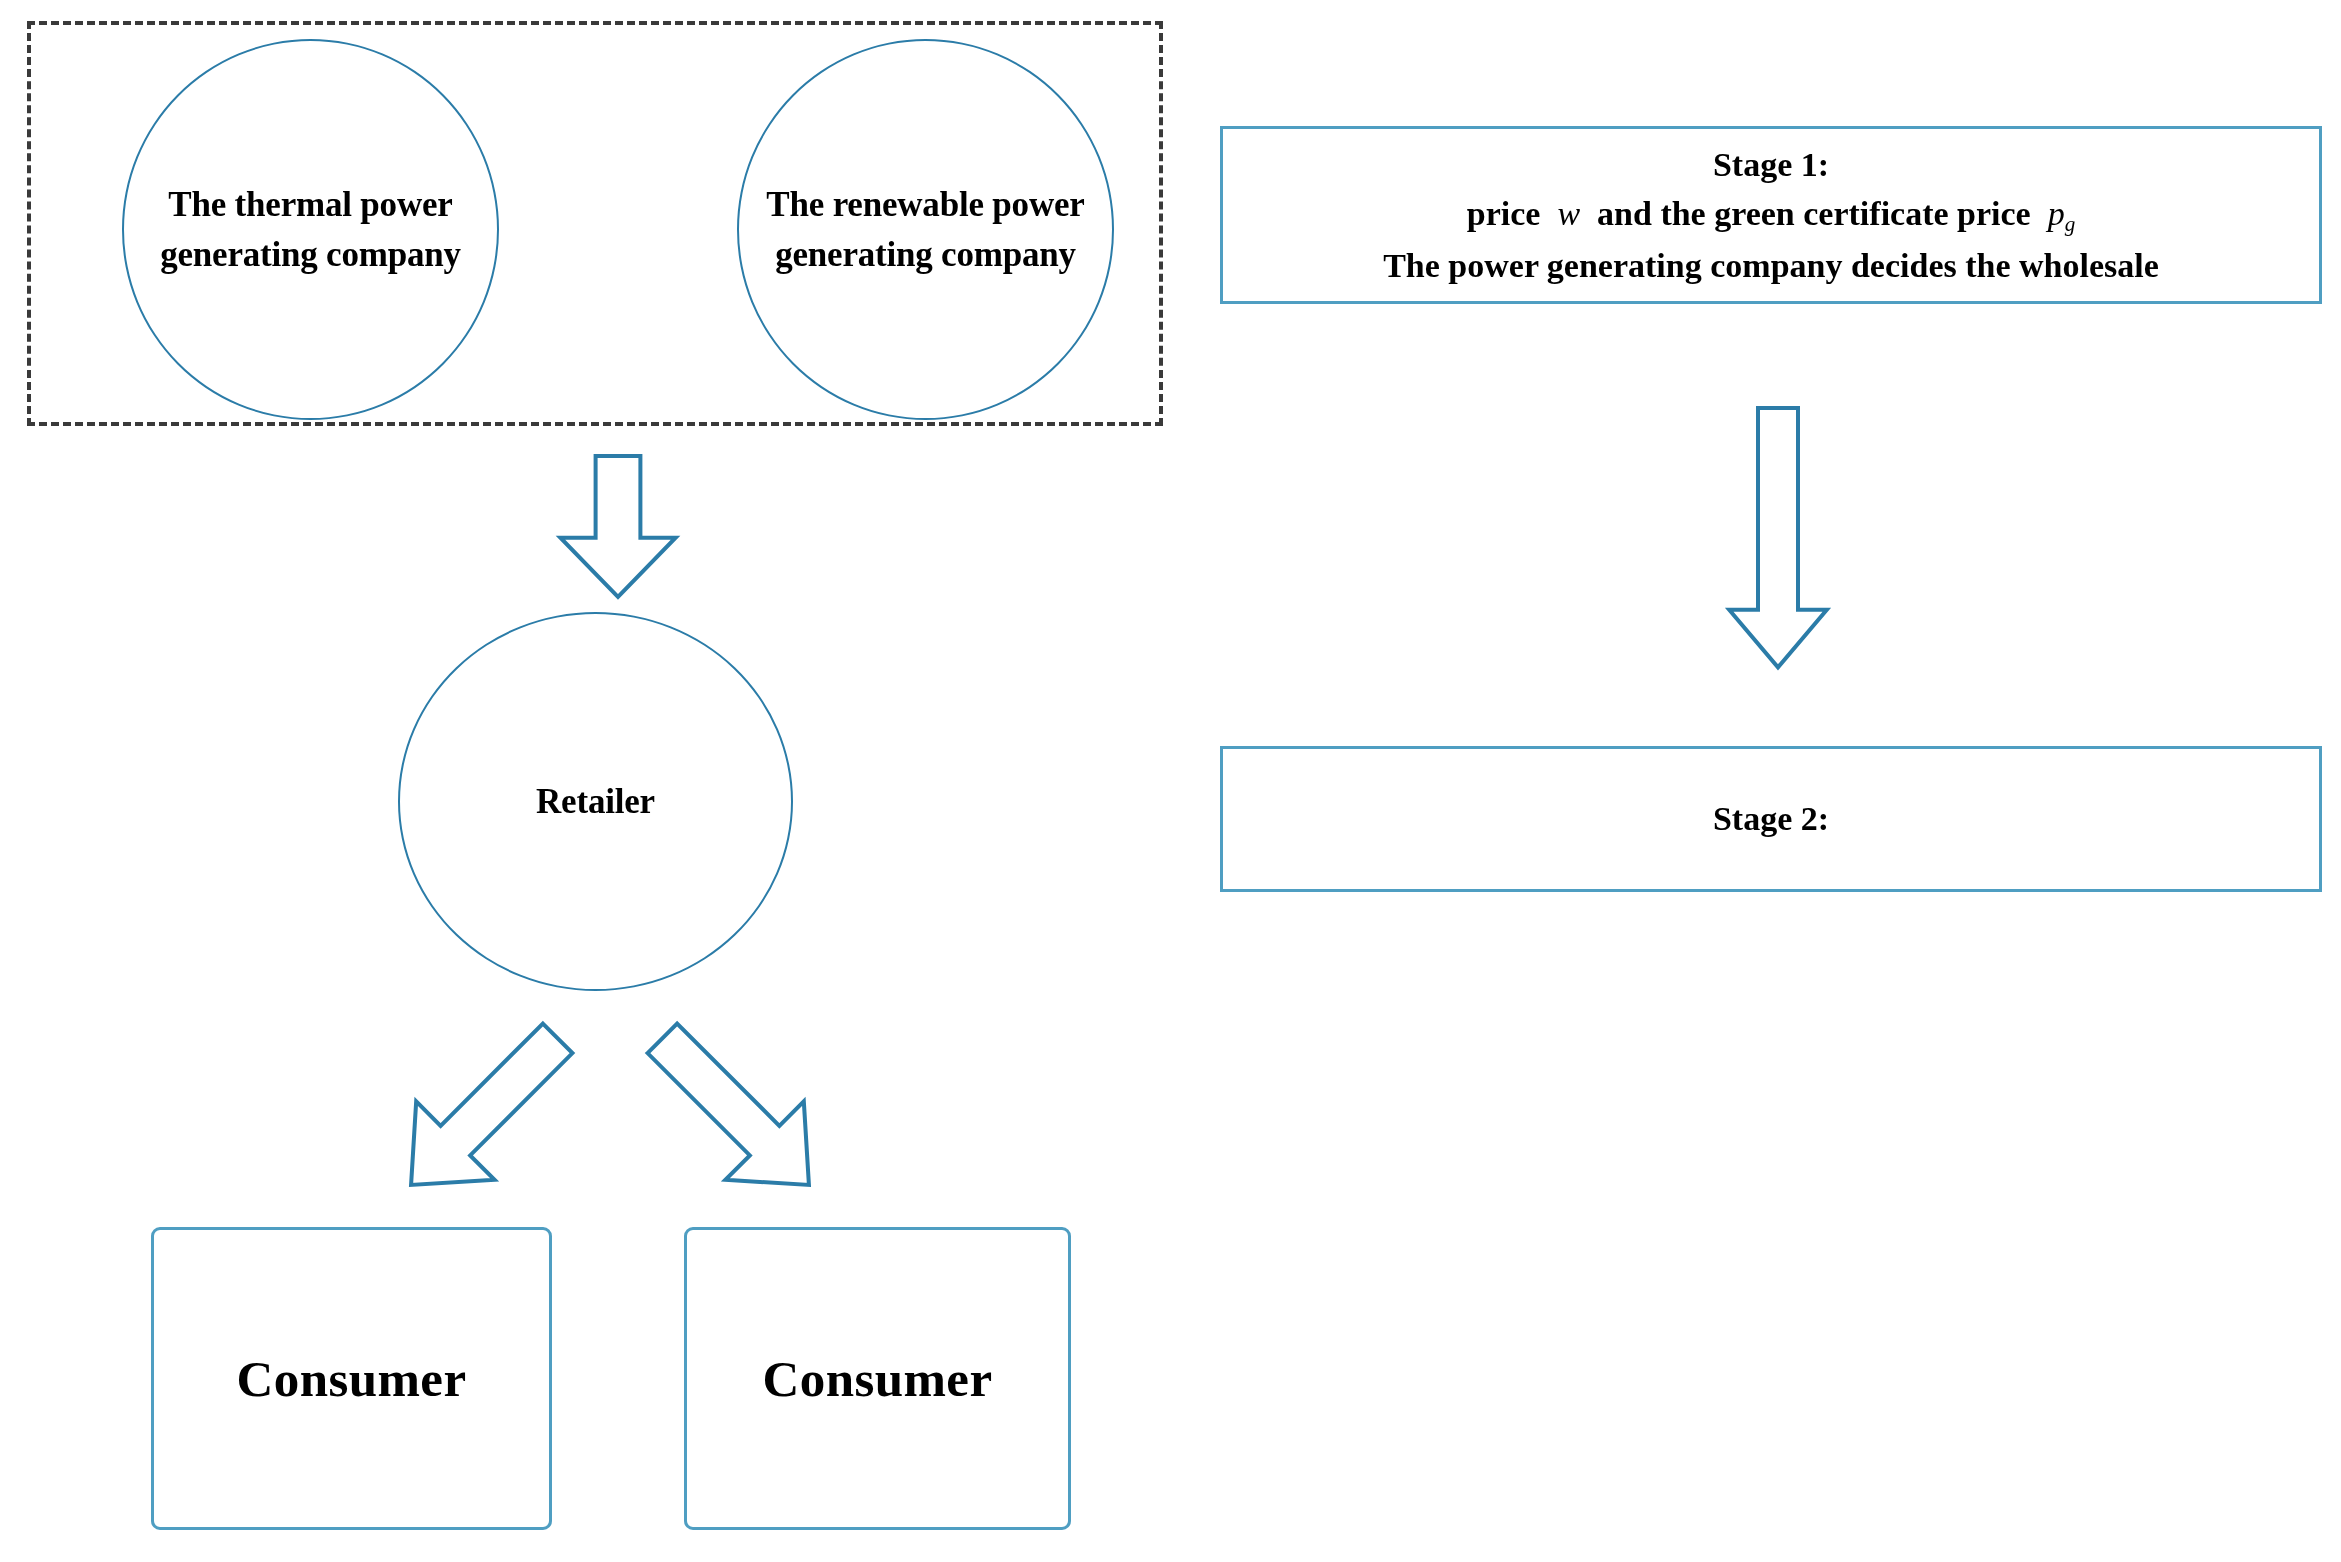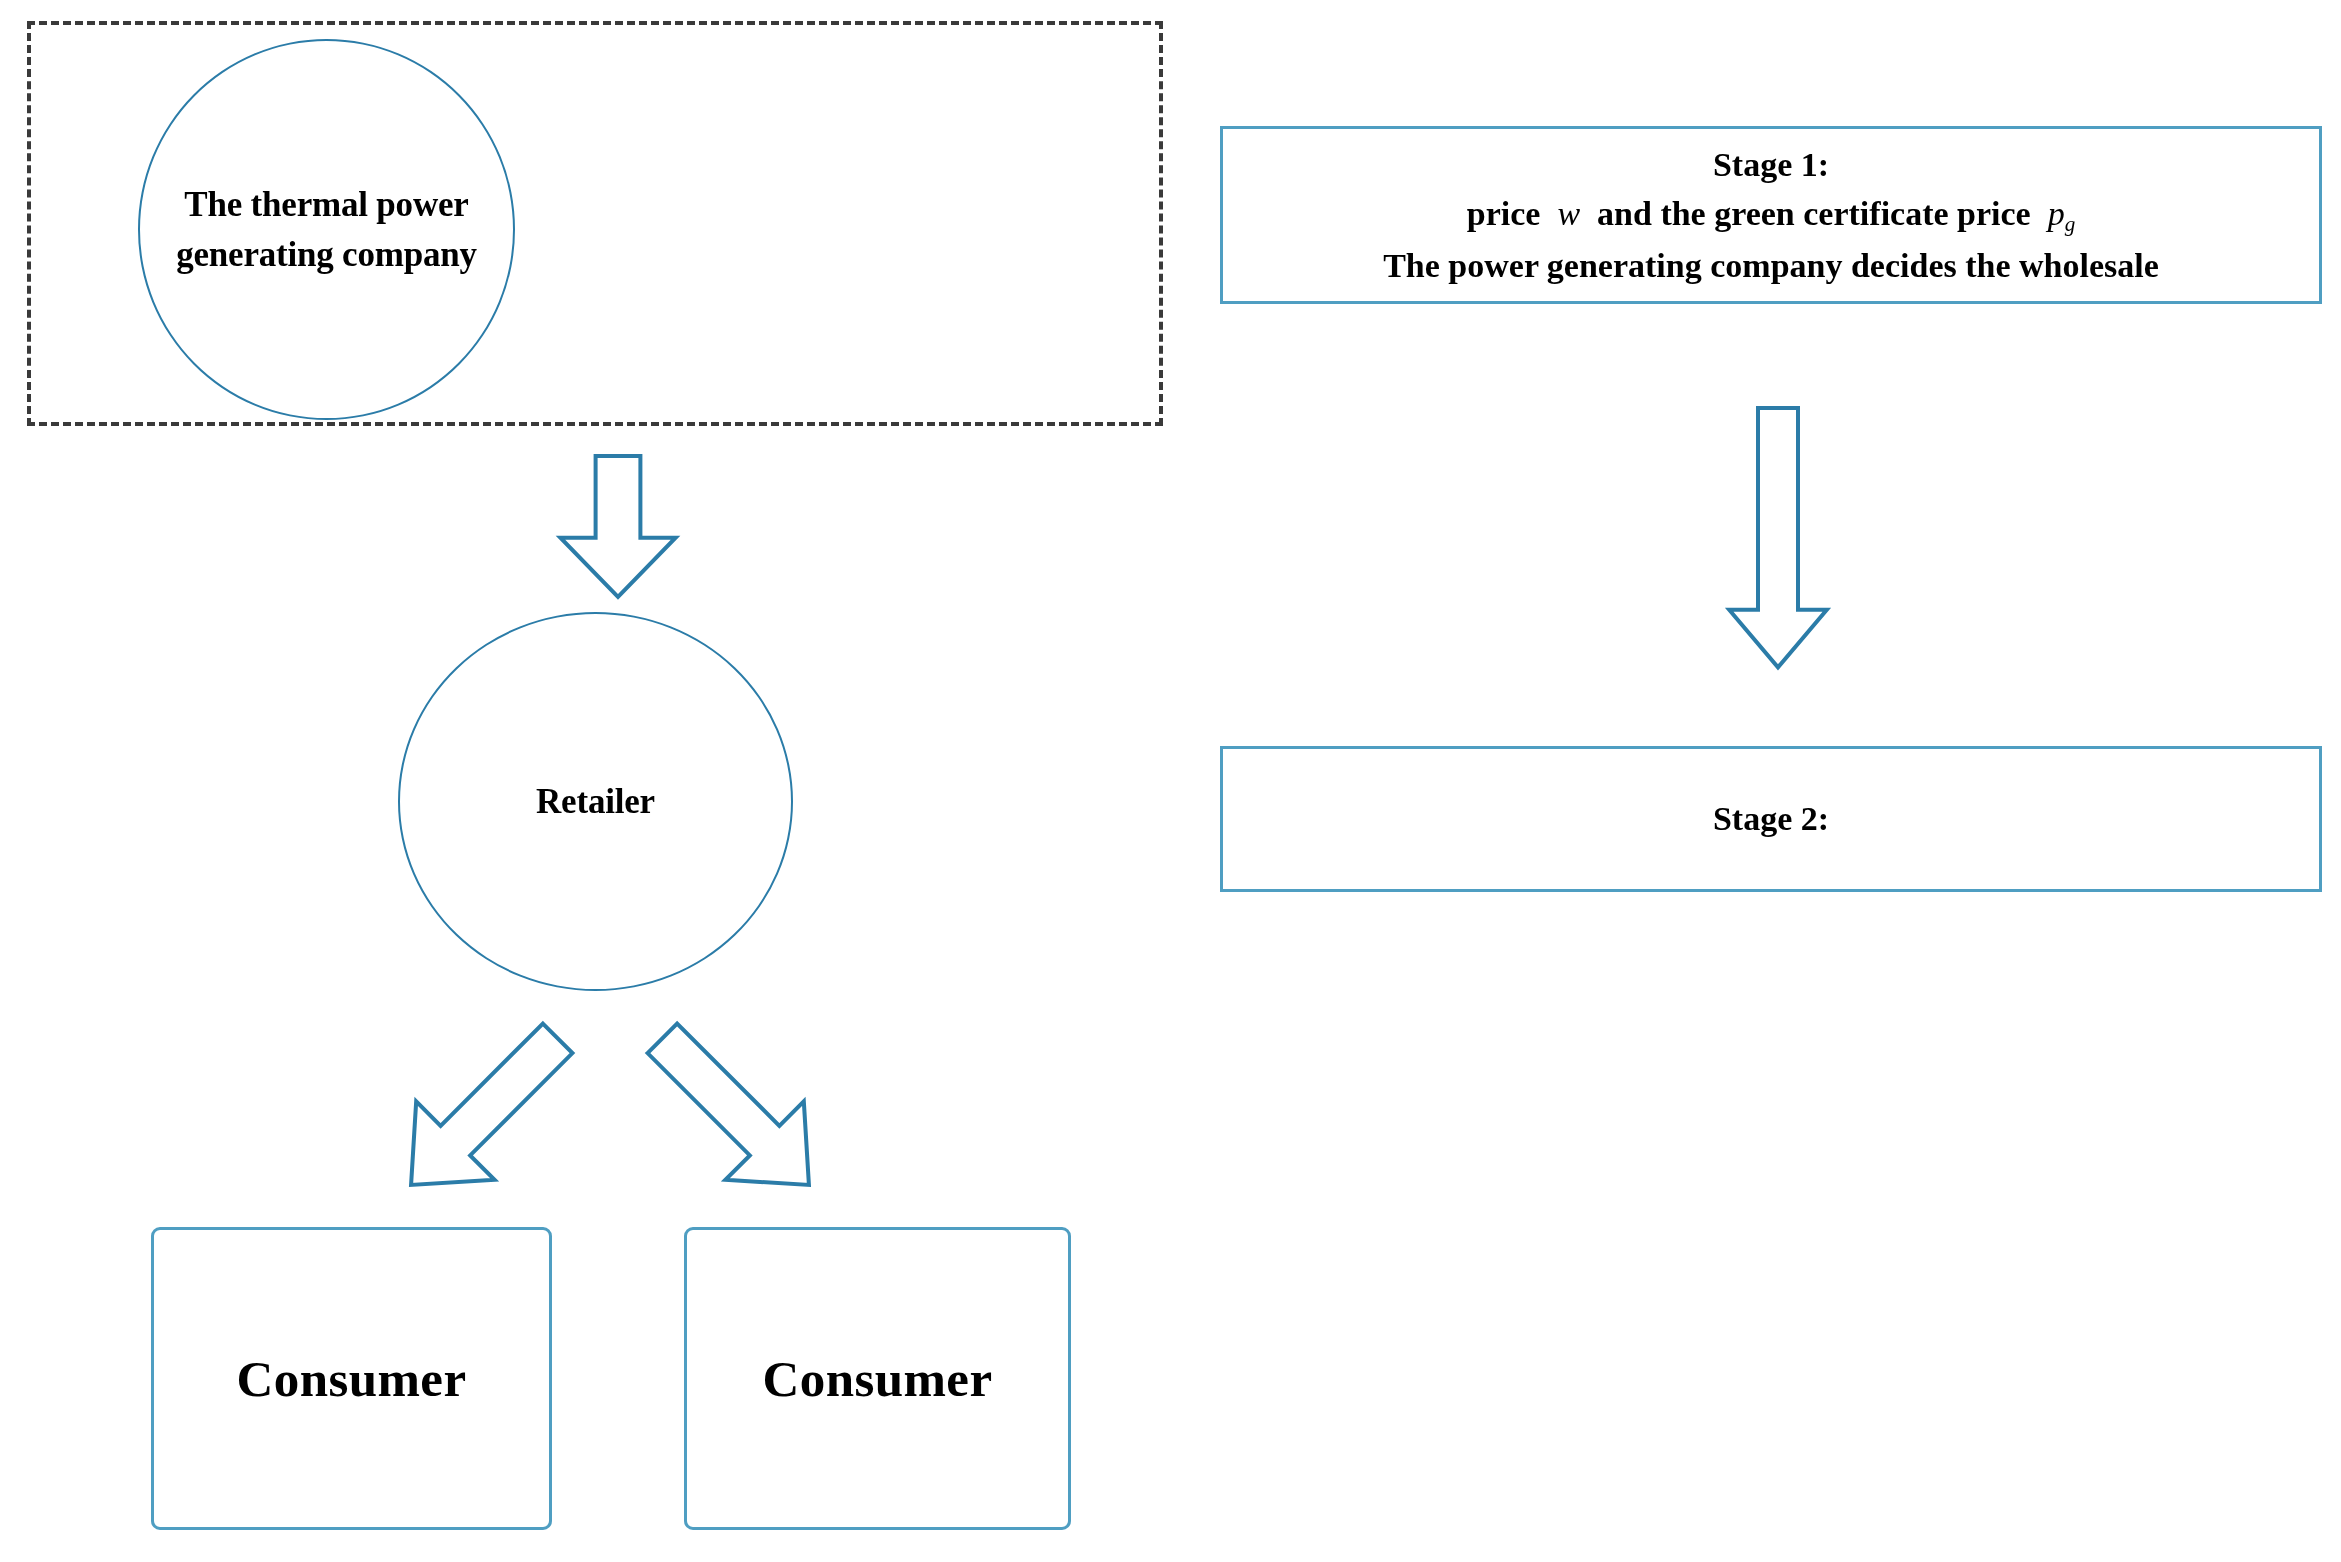--- a/index.html
+++ b/index.html
@@ -43,21 +43,21 @@
   }
   .node-circle .label {
     font-weight: bold;
     font-size: 35px;
     line-height: 1.42;
     color: #000000;
     letter-spacing: -0.2px;
     padding: 0 11.2px;
   }
 
-  #circle-thermal   { left: 138px; top: 39px;  width: 377px; height: 381px; }
+  #circle-thermal   { left: 122px; top: 39px;  width: 377px; height: 381px; }
   #circle-renewable { left: 737px; top: 39px;  width: 377px; height: 381px; }
 
   #circle-retailer {
     left: 398px;
     top: 612px;
     width: 395px;
     height: 379px;
   }
   #circle-retailer .label {
     font-size: 35px;
@@ -139,20 +139,23 @@
 <body>
 
 <div id="canvas">
 
   <div class="dashed-group"></div>
 
   <div class="node-circle" id="circle-thermal">
     <span class="label">The thermal power generating company</span>
   </div>
 
+  <div class="node-circle" id="circle-renewable">
+    <span class="label">The renewable power generating company</span>
+  </div>
 
   <div class="block-arrow" id="arrow-gen-to-retailer">
     <svg viewBox="0 0 160 180" width="128" height="145">
       <path class="arrow-path" d="M 52 2 L 108 2 L 108 104 L 152 104 L 80 178 L 8 104 L 52 104 Z"></path>
     </svg>
   </div>
 
   <div class="node-circle" id="circle-retailer">
     <span class="label">Retailer</span>
   </div>

